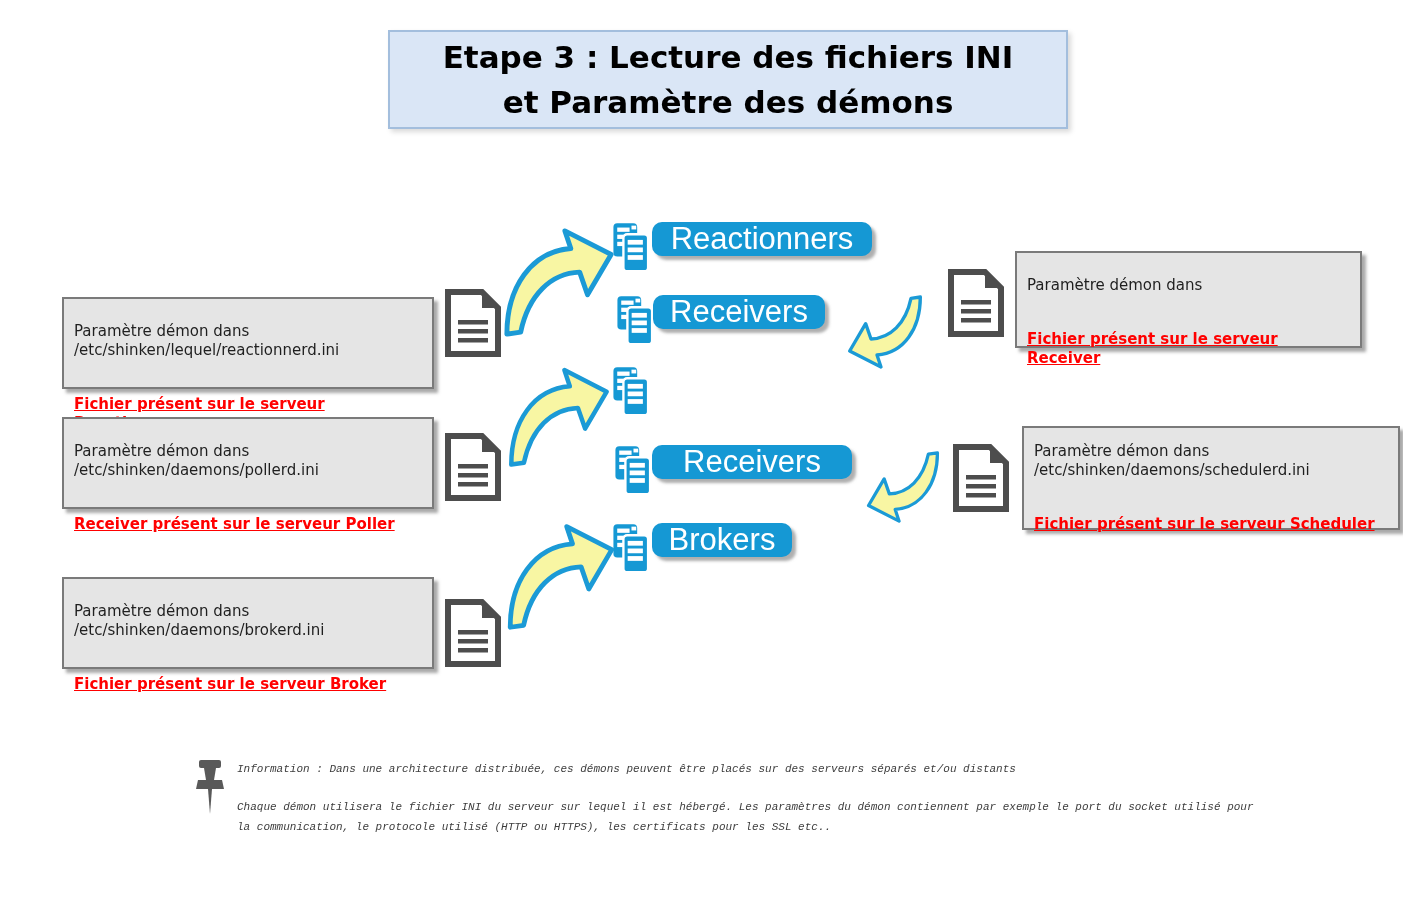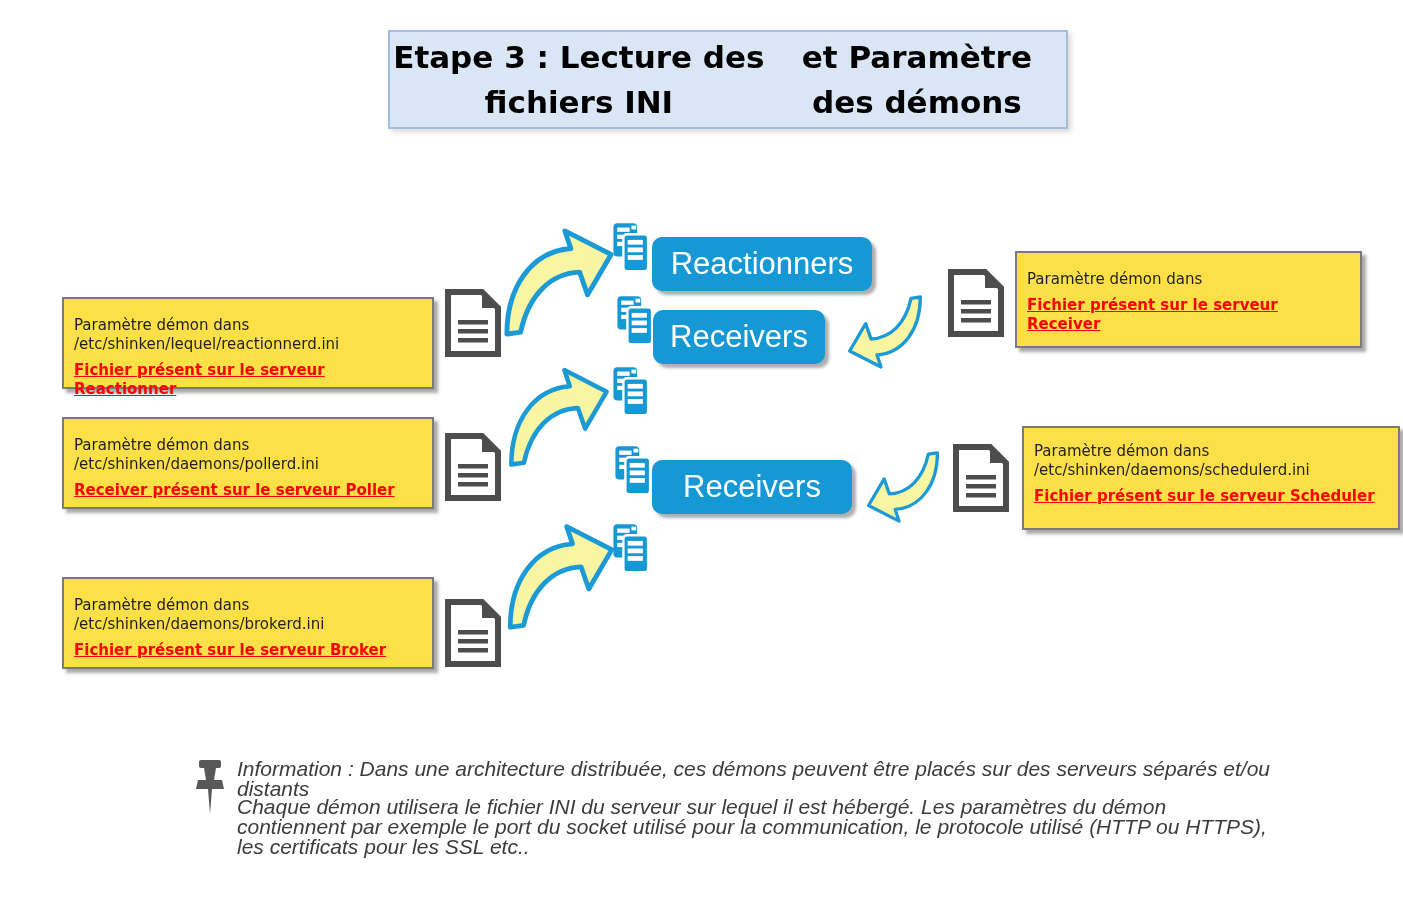--- a/index.html
+++ b/index.html
@@ -11,72 +11,71 @@
     overflow: hidden;
     font-family: "DejaVu Sans", sans-serif;
   }
   .title-box {
     position: absolute;
     left: 388px; top: 30px;
     width: 676px; height: 95px;
     background: #dae6f6;
     border: 2px solid #a3bedd;
     box-shadow: 3px 3px 5px rgba(0,0,0,0.15);
-    display: flex; 
+    display: flex; flex-direction: column;
     align-items: center; justify-content: center;
     font-family: "DejaVu Sans", sans-serif;
     font-weight: bold;
     font-size: 31px;
     line-height: 45px;
     color: #000000;
     text-align: center;
   }
   .daemon-btn {
     position: absolute;
-    height: 54px;
+    height: 34px;
     background: #1598d4;
     border-radius: 10px;
     box-shadow: 4px 4px 3px rgba(110,110,110,0.55);
     color: #ffffff;
     font-family: "Liberation Sans", sans-serif;
     font-size: 31px;
     display: flex; align-items: center; justify-content: center;
     white-space: nowrap;
-    margin-top: 15px;
   }
   .daemon-icon { position: absolute; width: 38px; height: 53px; }
   .doc-icon { position: absolute; width: 58px; height: 70px; }
   .arrow { position: absolute; }
   .arrow-flip svg { transform: scale(-1,-1); }
   .note {
     position: absolute;
-    background: #fde047;
+    background: #e5e5e5;
     border: 2px solid #7a7a7a;
     box-shadow: 4px 4px 3px rgba(125,125,125,0.65);
-    padding: 17px 10px;
+    padding: 23px 10px;
     font-family: "DejaVu Sans", sans-serif;
     font-size: 15px;
     line-height: 19px;
     color: #1f1f1f;
     box-sizing: border-box;
   }
   .note-highlight {
-    margin-top: 7px;
+    margin-top: 35px;
     color: #ff0000;
     font-weight: bold;
     text-decoration: underline;
     font-size: 15px;
   }
   .footer-text {
     position: absolute;
     font-style: italic;
-    font-size: 21px;
+    font-size: 11px;
     line-height: 20px;
     color: #3c3c3c;
-    font-family: Liberation Sans, sans-serif;
+    font-family: Liberation Mono, monospace;
   }
   .pushpin { position: absolute; width: 36px; height: 56px; }
 </style>
 </head>
 <body>
 
 <svg width="0" height="0" style="position:absolute">
   <defs>
     <g id="svg-daemon-icon">
       <rect x="1.5" y="1.5" width="25" height="35" rx="4" fill="#1598d4"></rect>
@@ -130,20 +129,21 @@
       </svg></span>
 
   <span class="daemon-icon" style="left:614px;top:444px"><svg width="38" height="53" viewBox="0 0 40 54">
         <use href="#svg-daemon-icon"></use>
       </svg></span>
   <div class="daemon-btn" style="left:652px;top:445px;width:200px">Receivers</div>
 
   <span class="daemon-icon" style="left:612px;top:522px"><svg width="38" height="53" viewBox="0 0 40 54">
         <use href="#svg-daemon-icon"></use>
       </svg></span>
+  <div class="daemon-btn" style="left:652px;top:523px;width:140px">Brokers</div>
 
   <div class="note" style="left:62px;top:297px;width:372px;height:92px">
     <div>Paramètre démon dans</div>
     <div>/etc/shinken/lequel/reactionnerd.ini</div>
     <div class="note-highlight">Fichier présent sur le serveur Reactionner</div>
   </div>
   <div class="note" style="left:62px;top:417px;width:372px;height:92px">
     <div>Paramètre démon dans</div>
     <div>/etc/shinken/daemons/pollerd.ini</div>
     <div class="note-highlight">Receiver présent sur le serveur Poller</div>

